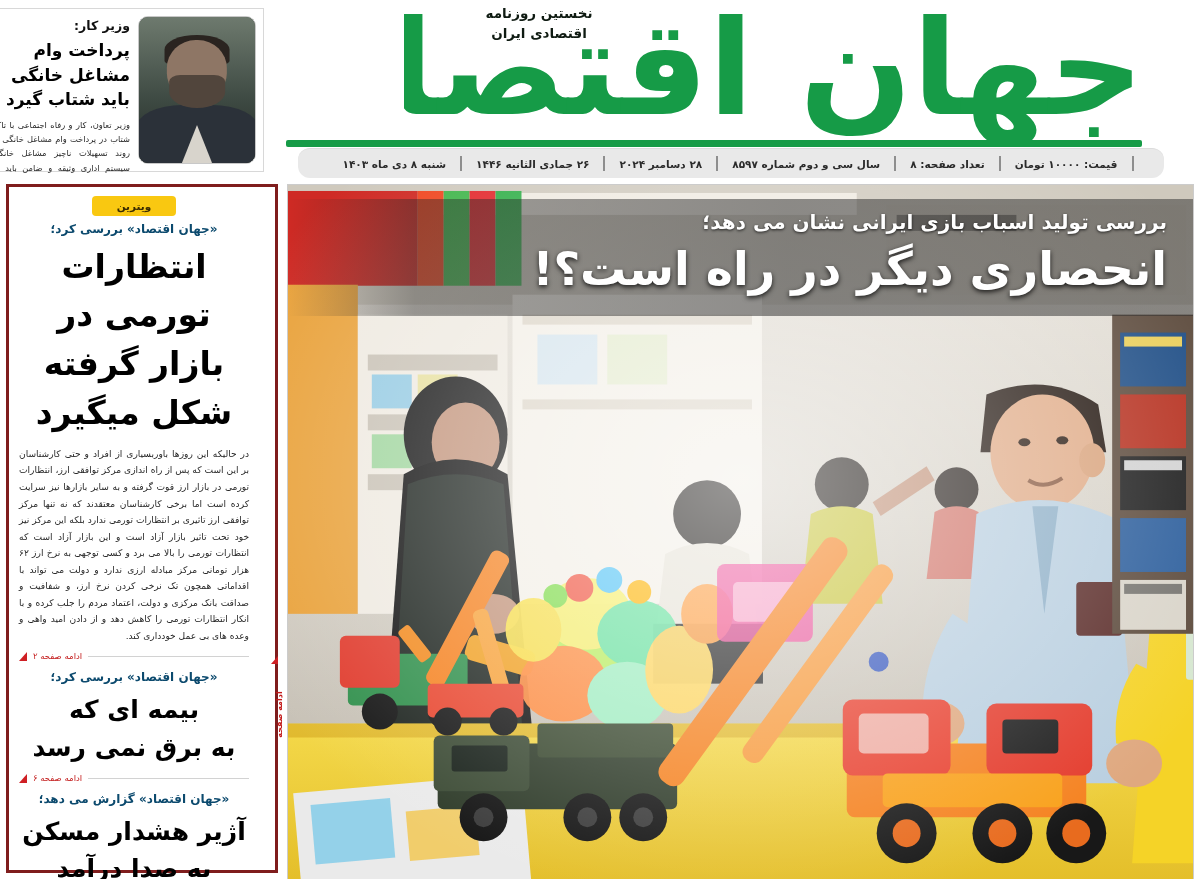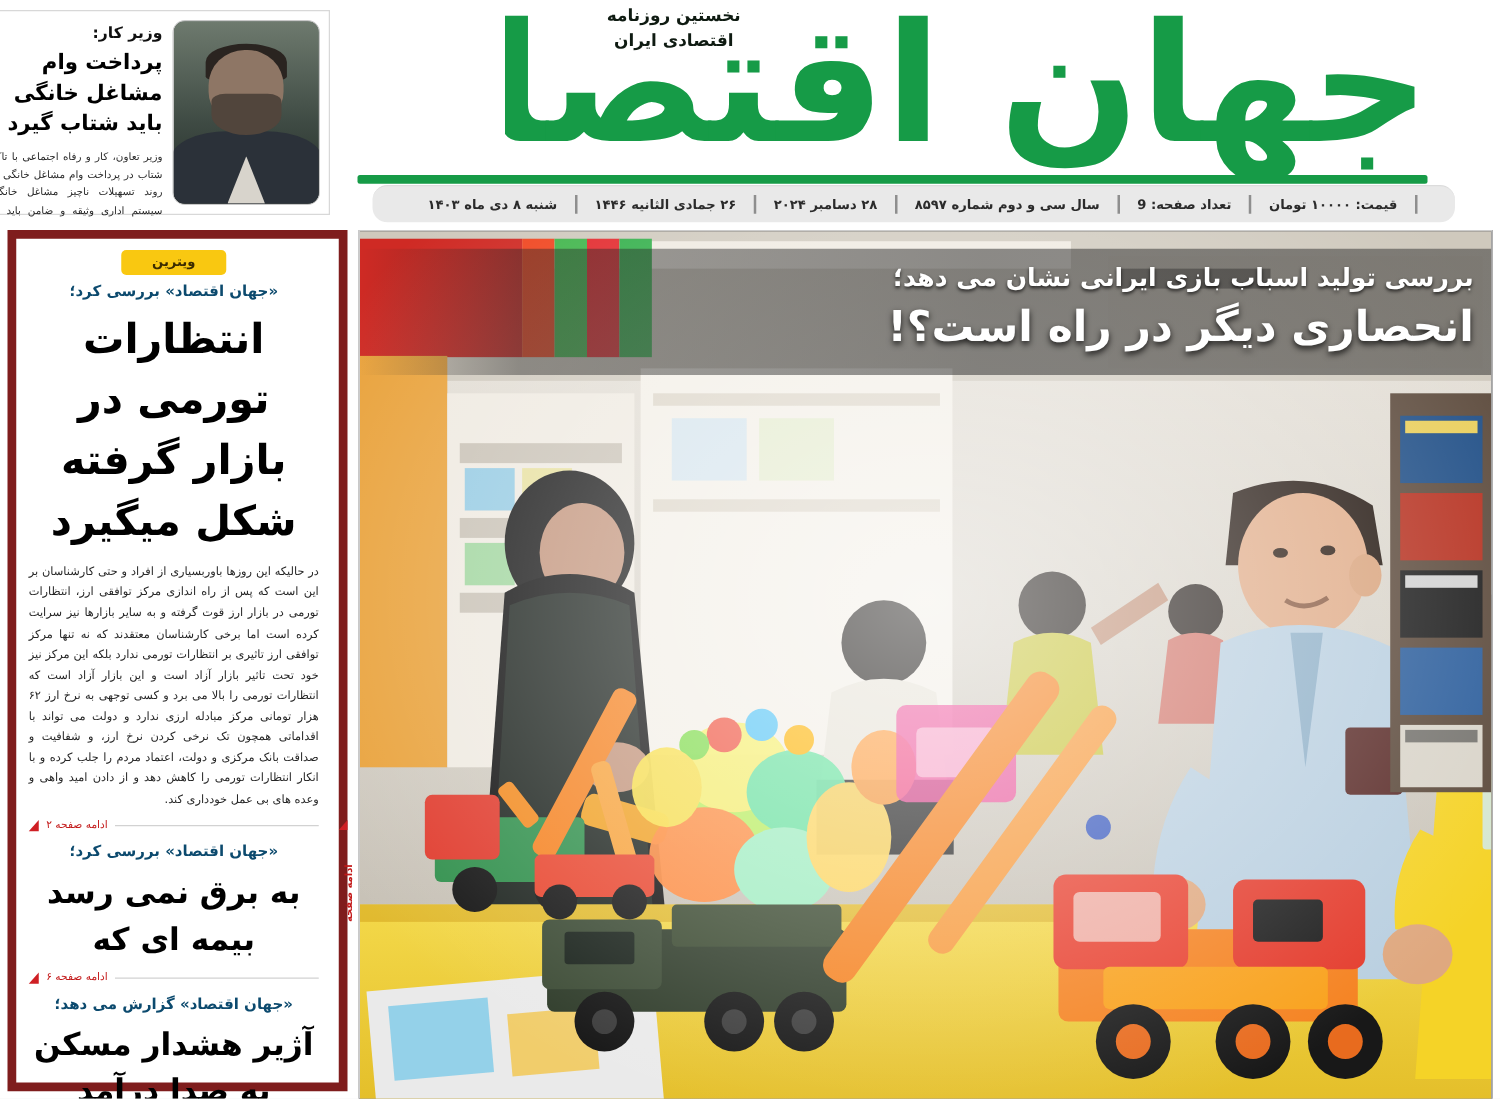--- a/index.html
+++ b/index.html
@@ -132,23 +132,23 @@
   .body-area {
     position: absolute; left: 0; top: 178px;
     width: 1200px; height: 701px;
     background: #ffffff;
   }
 
   
   .col-left {
     position: absolute; left: 6px; top: 6px;
     width: 272px; height: 689px;
-    border: 7px solid #7f1d1d;
+    border: 3px solid #7f1d1d;
     background: #fff;
-    padding: 9px 16px 6px 10px;
+    padding: 9px 26px 6px 10px;
     text-align: right; direction: rtl;
   }
   .vitrin-badge {
     width: 84px; height: 20px; margin: 0 auto 6px auto;
     background: #f9c811; border-radius: 4px;
     font-size: 10.5px; font-weight: 700; color: #3b2c00;
     display: flex; align-items: center; justify-content: center;
   }
   .art-kicker {
     font-size: 12px; font-weight: 700; color: #0c4a6e;
@@ -205,31 +205,31 @@
   .photo-main {
     position: absolute; left: 287px; top: 6px;
     width: 907px; height: 737px;
     overflow: hidden; background: #2b2b2b;
     border: 1px solid #ccc;
   }
   .photo-main svg { display: block; width: 100%; height: 100%; }
 
   .photo-overlay {
     position: absolute; left: 0; right: 0; top: 14px;
-    padding: 10px 14px 16px 26px;
+    padding: 10px 26px 16px 26px;
     text-align: right; direction: rtl;
     background: linear-gradient(90deg, rgba(30,30,30,0.0) 0%, rgba(40,40,40,0.42) 14%, rgba(45,45,45,0.52) 55%, rgba(45,45,45,0.50) 100%);
   }
   .ph-kicker {
     font-size: 20px; font-weight: 700; color: #ffffff;
     line-height: 1.35; margin-bottom: 4px;
     text-shadow: 0 1px 3px rgba(0,0,0,.75);
   }
   .ph-head {
-    font-size: 34px; font-weight: 700; color: #ffffff;
+    font-size: 46px; font-weight: 700; color: #ffffff;
     line-height: 1.3; letter-spacing: -0.5px;
     text-shadow: 0 2px 5px rgba(0,0,0,.8);
   }
 </style>
 </head>
 <body>
 
 <div class="page">
 
   <div class="masthead">
@@ -265,21 +265,21 @@
 
     <div class="datebar">
       <div class="date-item">شنبه ۸ دی ماه ۱۴۰۳</div>
       <div class="date-sep"></div>
       <div class="date-item">۲۶ جمادی الثانیه ۱۴۴۶</div>
       <div class="date-sep"></div>
       <div class="date-item">۲۸ دسامبر ۲۰۲۴</div>
       <div class="date-sep"></div>
       <div class="date-item">سال سی و دوم شماره ۸۵۹۷</div>
       <div class="date-sep"></div>
-      <div class="date-item">تعداد صفحه: 9</div>
+      <div class="date-item">تعداد صفحه: ۸</div>
       <div class="date-sep"></div>
       <div class="date-item">قیمت: ۱۰۰۰۰ تومان</div>
       <div class="date-sep"></div>
     </div>
   </div>
 
   <div class="body-area">
 
     <div class="col-left">
 
@@ -295,22 +295,22 @@
         <div class="cont-row">
           <div class="cont-flag"></div>
           <div class="cont-label">ادامه صفحه ۲</div>
           <div class="cont-line"></div>
         </div>
       </div>
 
       <div>
         <div class="art-kicker">«جهان اقتصاد» بررسی کرد؛</div>
         <div class="art-head-md">
+          <div>بیمه ای که</div>
           <div>به برق نمی رسد</div>
-          <div>بیمه ای که</div>
         </div>
         <div class="cont-row">
           <div class="cont-flag"></div>
           <div class="cont-label">ادامه صفحه ۶</div>
           <div class="cont-line"></div>
         </div>
       </div>
 
       <div>
         <div class="art-kicker">«جهان اقتصاد» گزارش می دهد؛</div>

